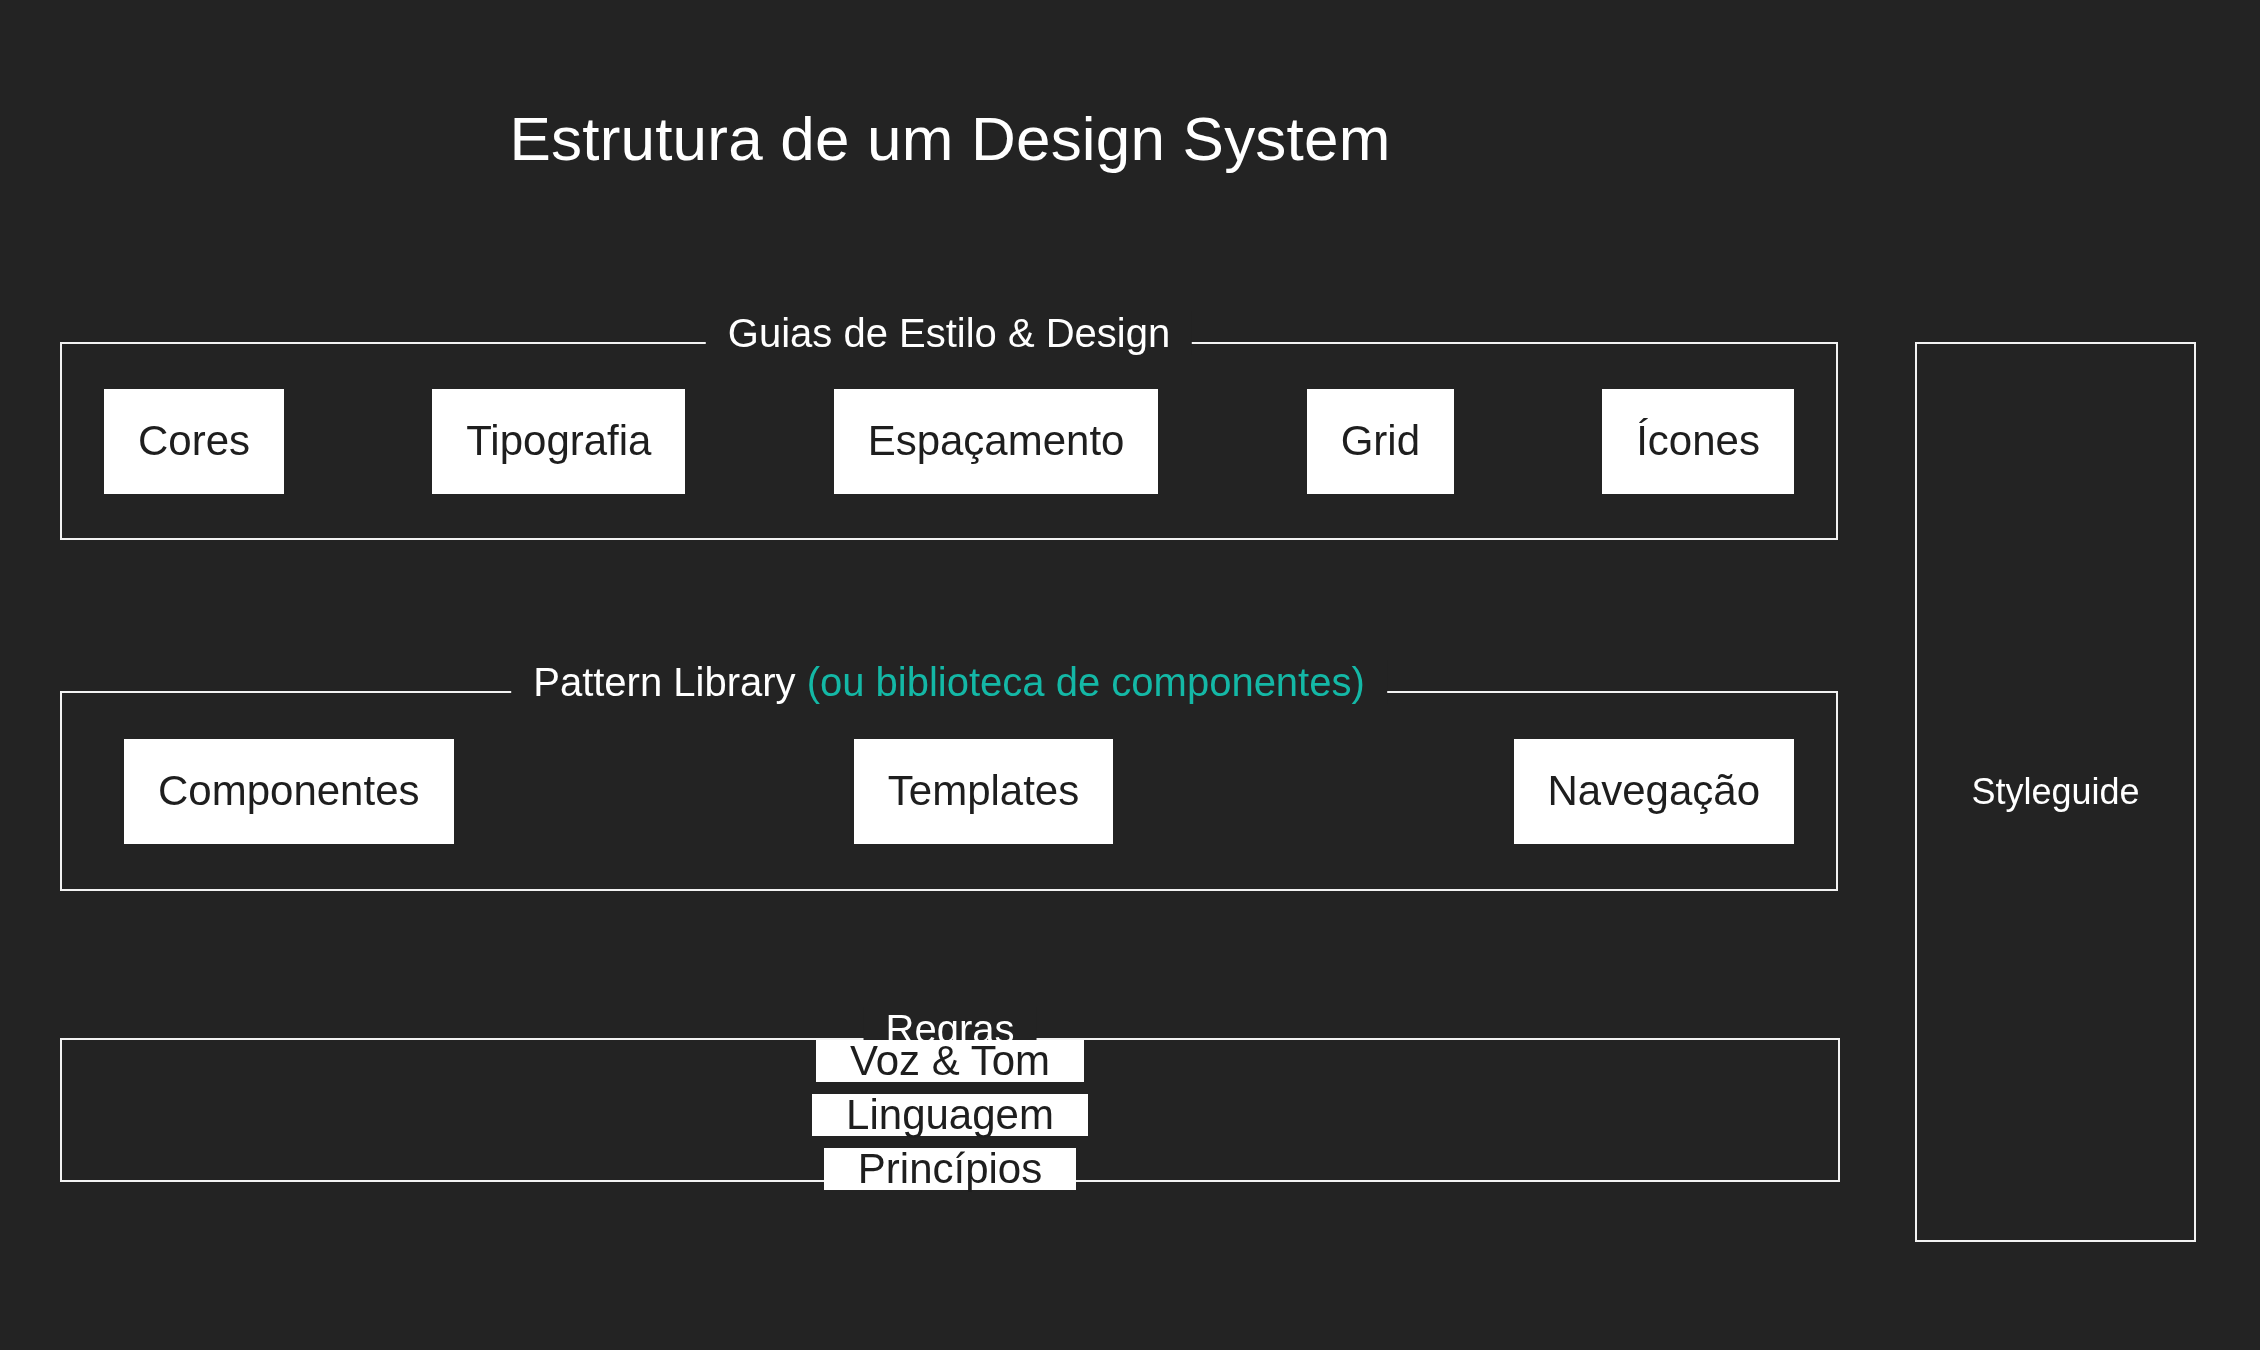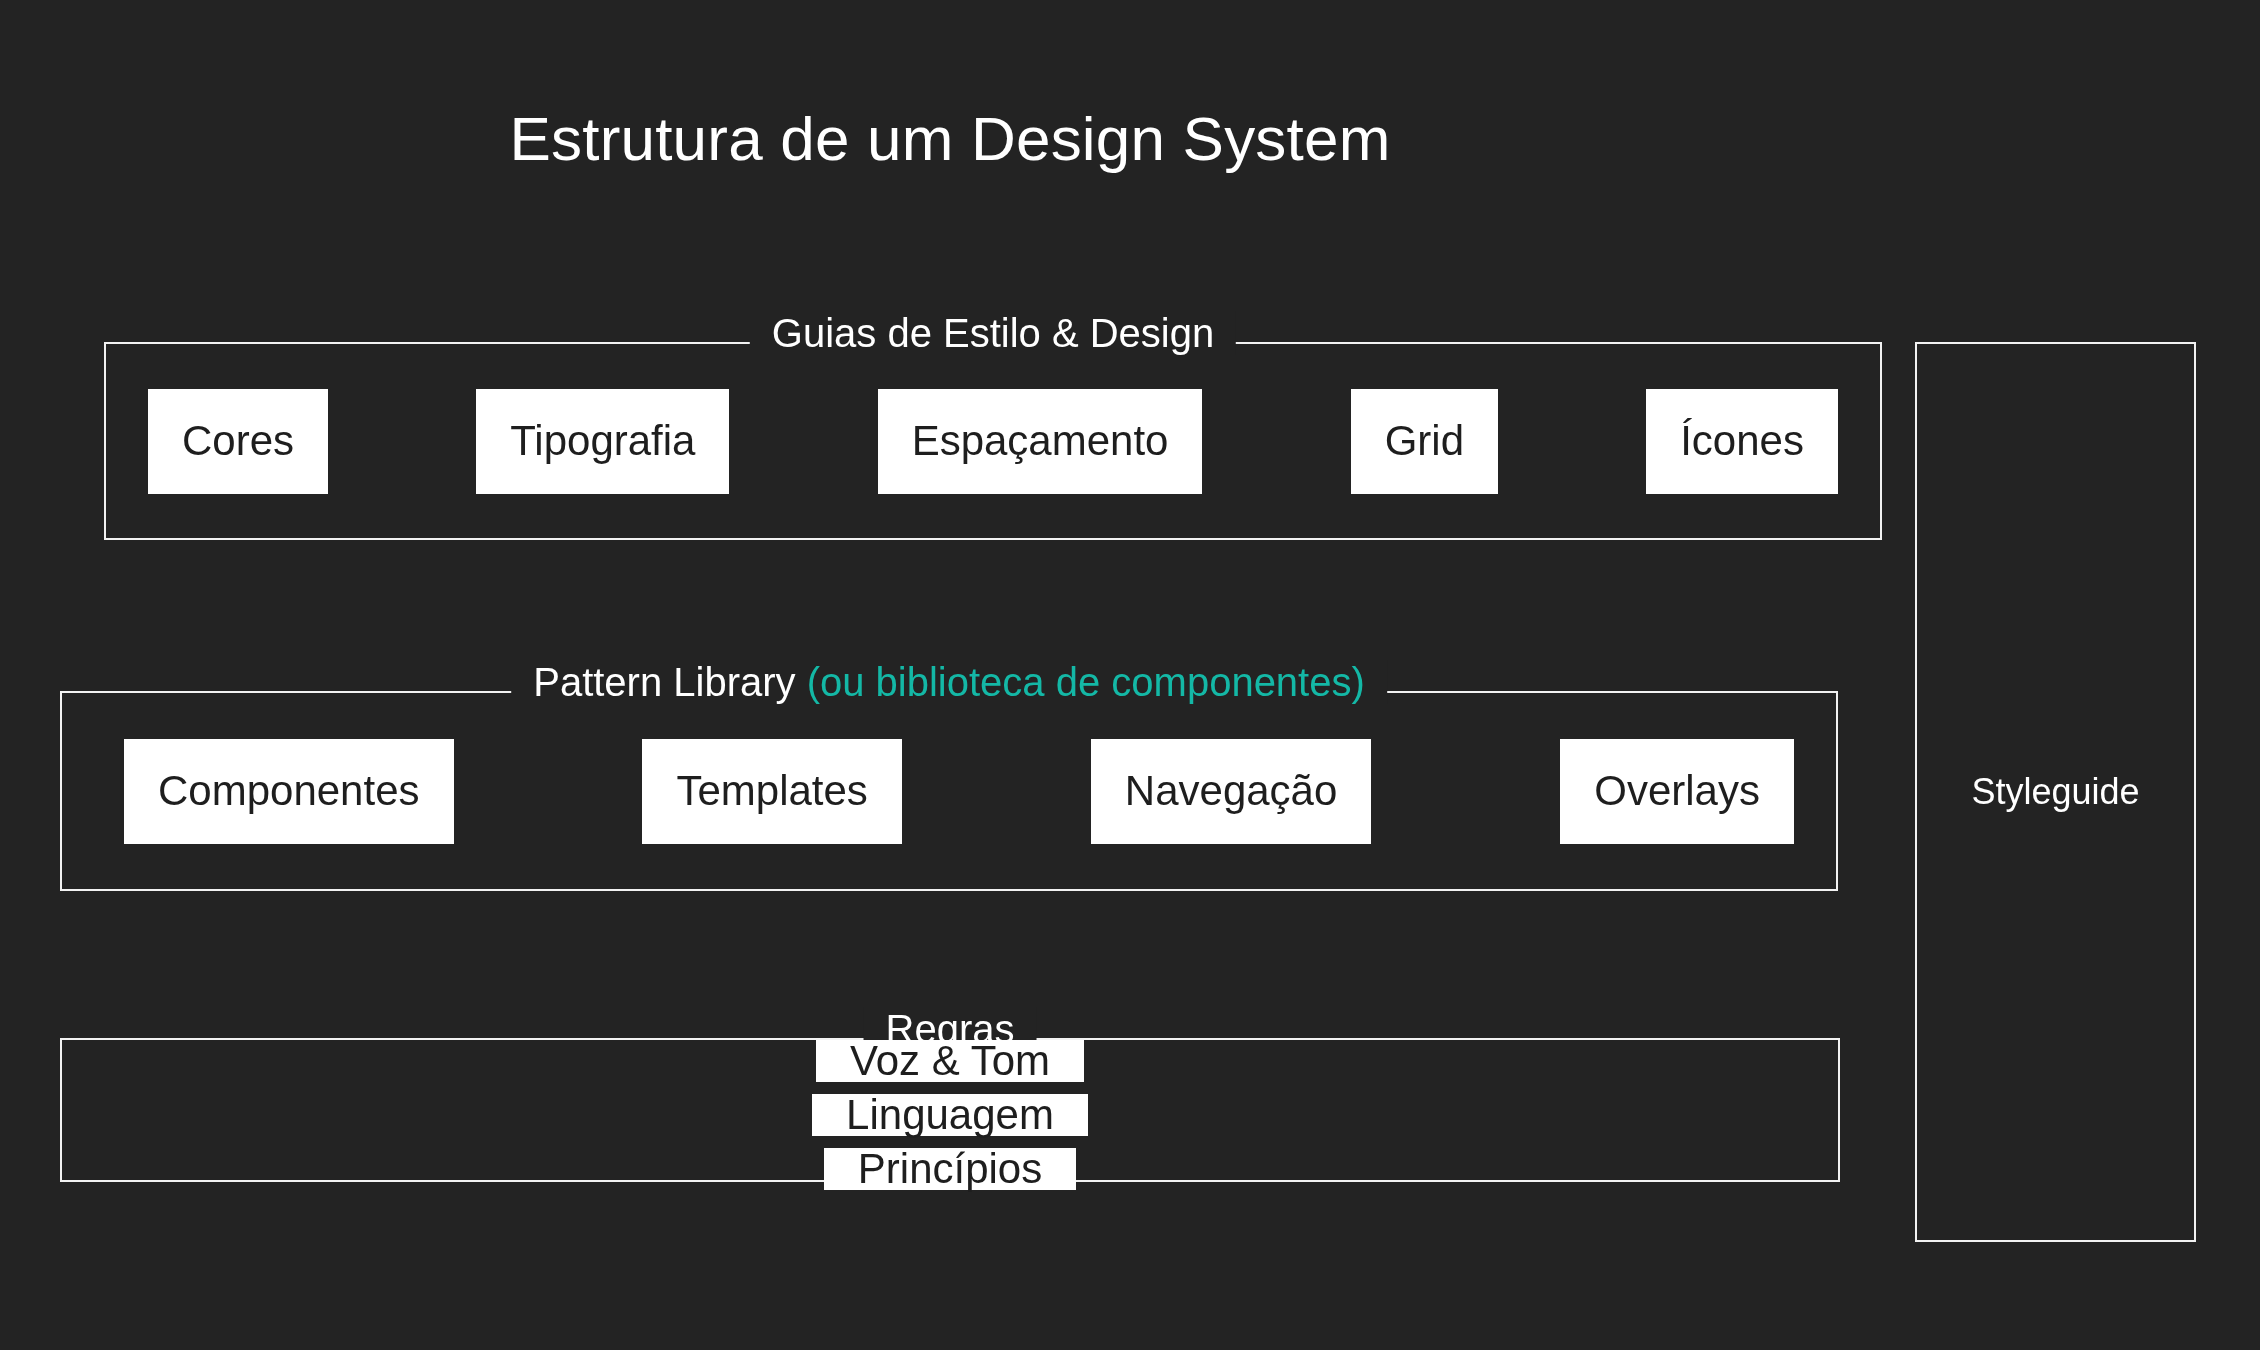--- a/index.html
+++ b/index.html
@@ -84,21 +84,20 @@
     box-sizing: border-box;
     white-space: nowrap;
   }
 
   
   #group-estilo {
     left: 60px;
     top: 342px;
     width: 1778px;
     height: 198px;
-    margin-left: 44px;
   }
   #group-estilo .chips { justify-content: space-between; }
 
   
   #group-pattern {
     left: 60px;
     top: 691px;
     width: 1778px;
     height: 200px;
   }
@@ -153,21 +152,20 @@
   </div>
 
   <div class="group" id="group-pattern">
     <div class="group-legend">
       <span>Pattern Library </span><span class="muted">(ou biblioteca de componentes)</span>
     </div>
     <div class="chips">
       <div class="chip">Componentes</div>
       <div class="chip">Templates</div>
       <div class="chip">Navegação</div>
-      <div class="chip">Overlays</div>
     </div>
   </div>
 
   <div class="group" id="group-regras">
     <div class="group-legend">
       <span>Regras</span><span class="muted"></span>
     </div>
     <div class="chips">
       <div class="chip">Voz &amp; Tom</div>
       <div class="chip">Linguagem</div>

